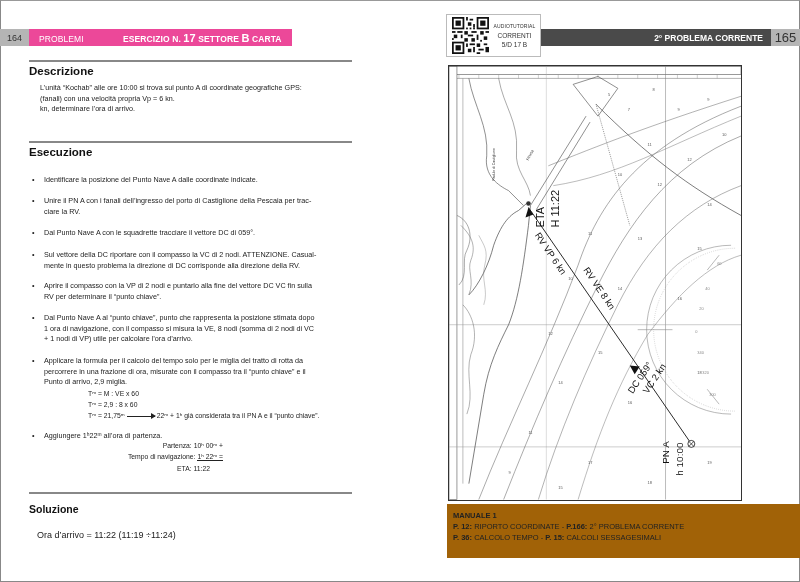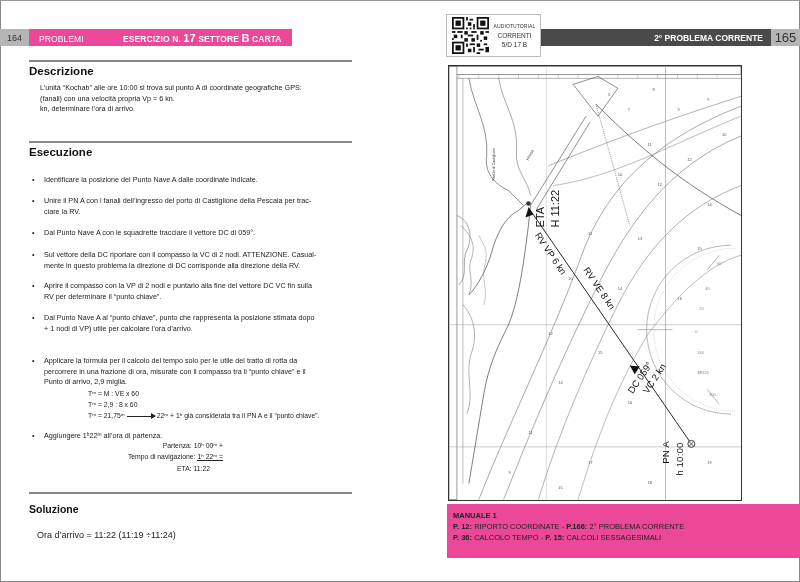--- a/index.html
+++ b/index.html
@@ -39,21 +39,21 @@
   .qr-text .t2 { font-size: 6.5px; margin-bottom: 2px; }
   .qr-text .t3 { font-size: 6.5px; }
 
   .rp-header { position: absolute; left: 541px; top: 29px; width: 259px; height: 17px; display: flex; }
   .rbar { flex: 1; background: #4a4a4a; color: #fff; font-size: 8.5px; font-weight: bold; display: flex; align-items: center; justify-content: flex-end; padding-right: 8px; }
   .pnum-r { width: 29px; background: #b5b5b5; color: #333; font-size: 13px; display: flex; align-items: center; justify-content: center; }
 
   .map { position: absolute; left: 448px; top: 65px; width: 294px; height: 436px; border: 1px solid #333; background: #fff; overflow: hidden; }
   .map svg { width: 100%; height: 100%; display: block; }
 
-  .manuale { position: absolute; left: 447px; top: 504px; width: 353px; height: 54px; background: #ec4899; padding: 6px 0 0 6px; font-size: 7.5px; line-height: 11px; color: #222; }
+  .manuale { position: absolute; left: 447px; top: 504px; width: 353px; height: 54px; background: #a16207; padding: 6px 0 0 6px; font-size: 7.5px; line-height: 11px; color: #222; }
   .manuale b { font-weight: bold; }
 </style>
 </head>
 <body>
 
 <div class="frame"></div>
 
 <div class="lp-header">
   <div class="pnum-l">164</div>
   <div class="lbar">
@@ -111,27 +111,28 @@
       <span class="dot">•</span>
       <span class="txt">
         <div>Aprire il compasso con la VP di 2 nodi e puntarlo alla fine del vettore DC VC fin sulla</div>
         <div>RV per determinare il “punto chiave”.</div>
       </span>
     </div>
   <div class="bullet" style="top:313px">
       <span class="dot">•</span>
       <span class="txt">
         <div>Dal Punto Nave A al “punto chiave”, punto che rappresenta la posizione stimata dopo</div>
+        <div>1 ora di navigazione, con il compasso si misura la VE, 8 nodi (somma di 2 nodi di VC</div>
         <div>+ 1 nodi di VP) utile per calcolare l’ora d’arrivo.</div>
       </span>
     </div>
   <div class="bullet" style="top:356px">
       <span class="dot">•</span>
       <span class="txt">
-        <div>Applicare la formula per il calcolo del tempo solo per le utile del tratto di rotta da</div>
+        <div>Applicare la formula per il calcolo del tempo solo per le miglia del tratto di rotta da</div>
         <div>percorrere in una frazione di ora, misurate con il compasso tra il “punto chiave” e il</div>
         <div>Punto di arrivo, 2,9 miglia.</div>
       </span>
     </div>
   <div class="bullet" style="top:431px">
       <span class="dot">•</span>
       <span class="txt">
         <div>Aggiungere 1ʰ22ᵐ all’ora di partenza.</div>
       </span>
     </div>

